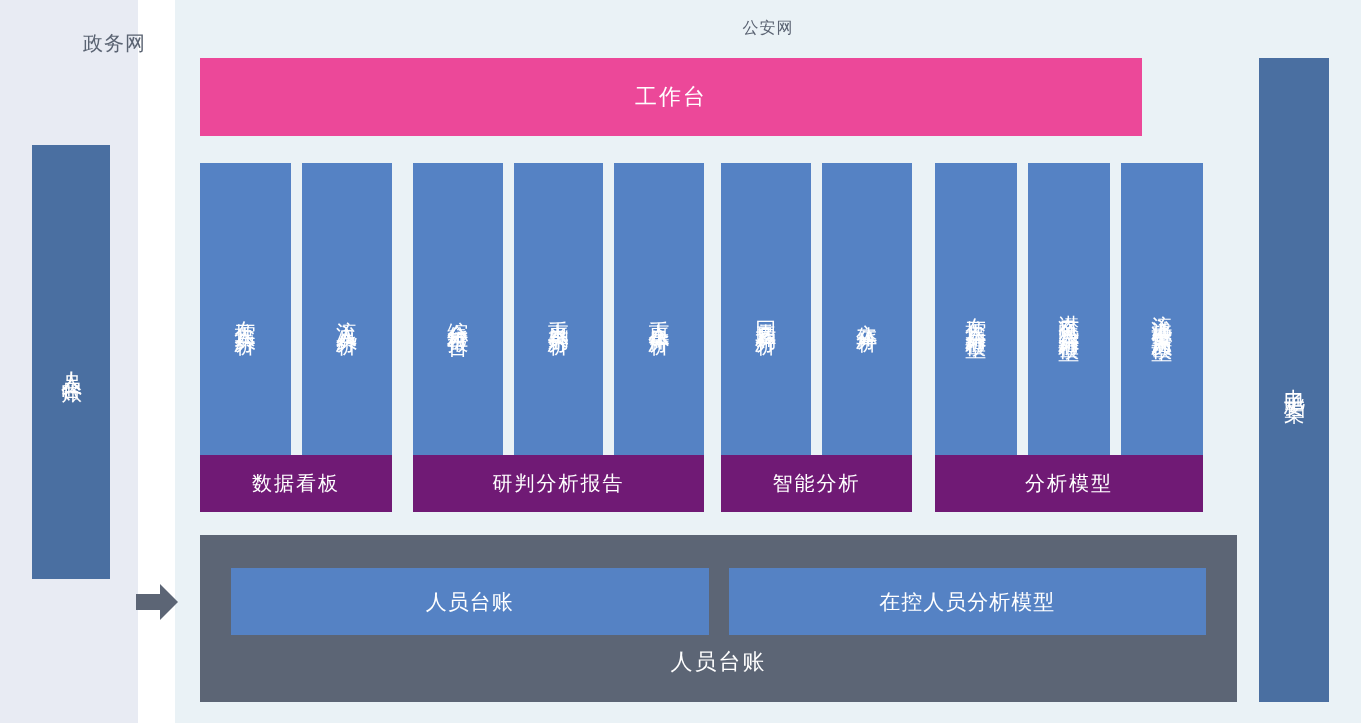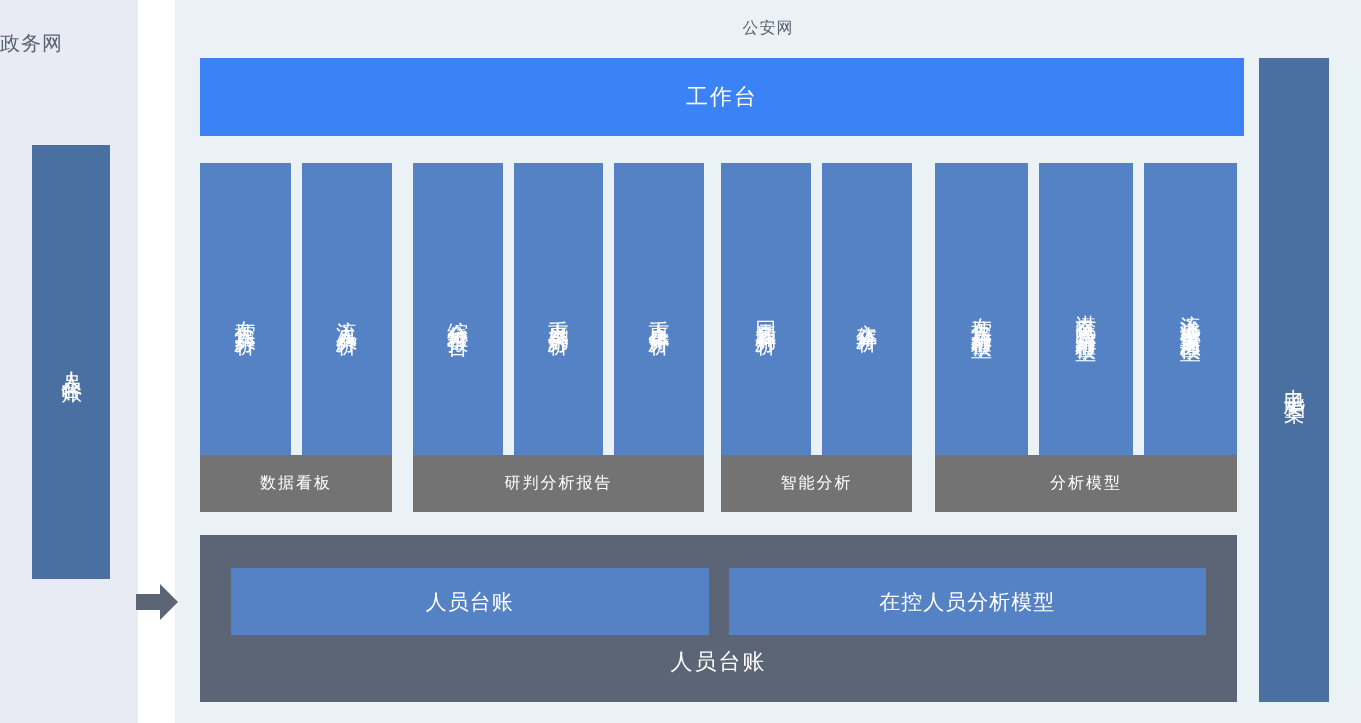--- a/index.html
+++ b/index.html
@@ -21,23 +21,24 @@
     background:#ffffff;
   }
   .police-panel{
     position:absolute;left:175px;top:0;width:1186px;height:723px;
     background:#eaf2f6;
   }
 
   
   .gov-title{
     position:absolute;left:0;top:30px;width:138px;
-    text-align:left;
+    text-align:right;
     font-size:20px;color:#5a6372;letter-spacing:1px;
     white-space:nowrap;
+    padding-left:8px;
   }
   .side-bar{
     position:absolute;
     background:#4a6fa1;
     color:#ffffff;
     display:flex;align-items:center;justify-content:center;
     font-size:21px;
     line-height:1.28;
     letter-spacing:2px;
     text-align:center;
@@ -52,22 +53,22 @@
   .arrow{
     position:absolute;left:136px;top:584px;width:42px;height:36px;
   }
 
   
   .police-title{
     position:absolute;left:175px;top:18px;width:1186px;
     text-align:center;font-size:16px;color:#5a6372;letter-spacing:1px;
   }
   .workbench{
-    position:absolute;left:200px;top:58px;width:1044px;height:78px;
-    background:#3b82f6;color:#ffffff;
+    position:absolute;left:200px;top:58px;width:942px;height:78px;
+    background:#ec4899;color:#ffffff;
     display:flex;align-items:center;justify-content:center;
     font-size:22px;letter-spacing:2px;text-align:right;
   }
 
   .archive-bar{ left:1259px; top:58px; width:70px; height:644px; }
 
   
   .groups{
     position:absolute;left:200px;top:163px;width:1037px;height:349px;
   }
@@ -87,23 +88,23 @@
     box-sizing:border-box;
   }
   .card .vtext{
     font-size:21px;
     line-height:1.22;
     letter-spacing:3px;
     max-height:282px;
   }
   .group-footer{
     position:absolute;left:0;right:0;top:292px;height:57px;
-    background:#737373;color:#ffffff;
-    display:flex;align-items:center;justify-content:center;
-    font-size:16px;letter-spacing:2px;
+    background:#701a75;color:#ffffff;
+    display:flex;align-items:center;justify-content:center;
+    font-size:20px;letter-spacing:2px;
   }
 
   
   .bottom-panel{
     position:absolute;left:200px;top:535px;width:1037px;height:167px;
     background:#5c6575;
   }
   .bottom-boxes{
     position:absolute;left:31px;top:33px;right:31px;height:67px;
     display:flex;gap:20px;
@@ -185,21 +186,21 @@
         <div class="card">
           <span class="vtext">重点类别分析</span>
         </div>
         <div class="card">
           <span class="vtext">重点个体分析</span>
         </div>
       </div>
       <div class="group-footer">研判分析报告</div>
     </div>
 
-    <div class="group" id="g3" style="left: 735px; width: 302px; text-decoration: underline;">
+    <div class="group" id="g3" style="left: 735px; width: 268px; text-decoration: underline;">
       <div class="cards">
         <div class="card">
           <span class="vtext">在控人员分析模型</span>
         </div>
         <div class="card">
           <span class="vtext">潜在风险人员分析模型</span>
         </div>
         <div class="card">
           <span class="vtext">流入涉稳重点人员模型</span>
         </div>

